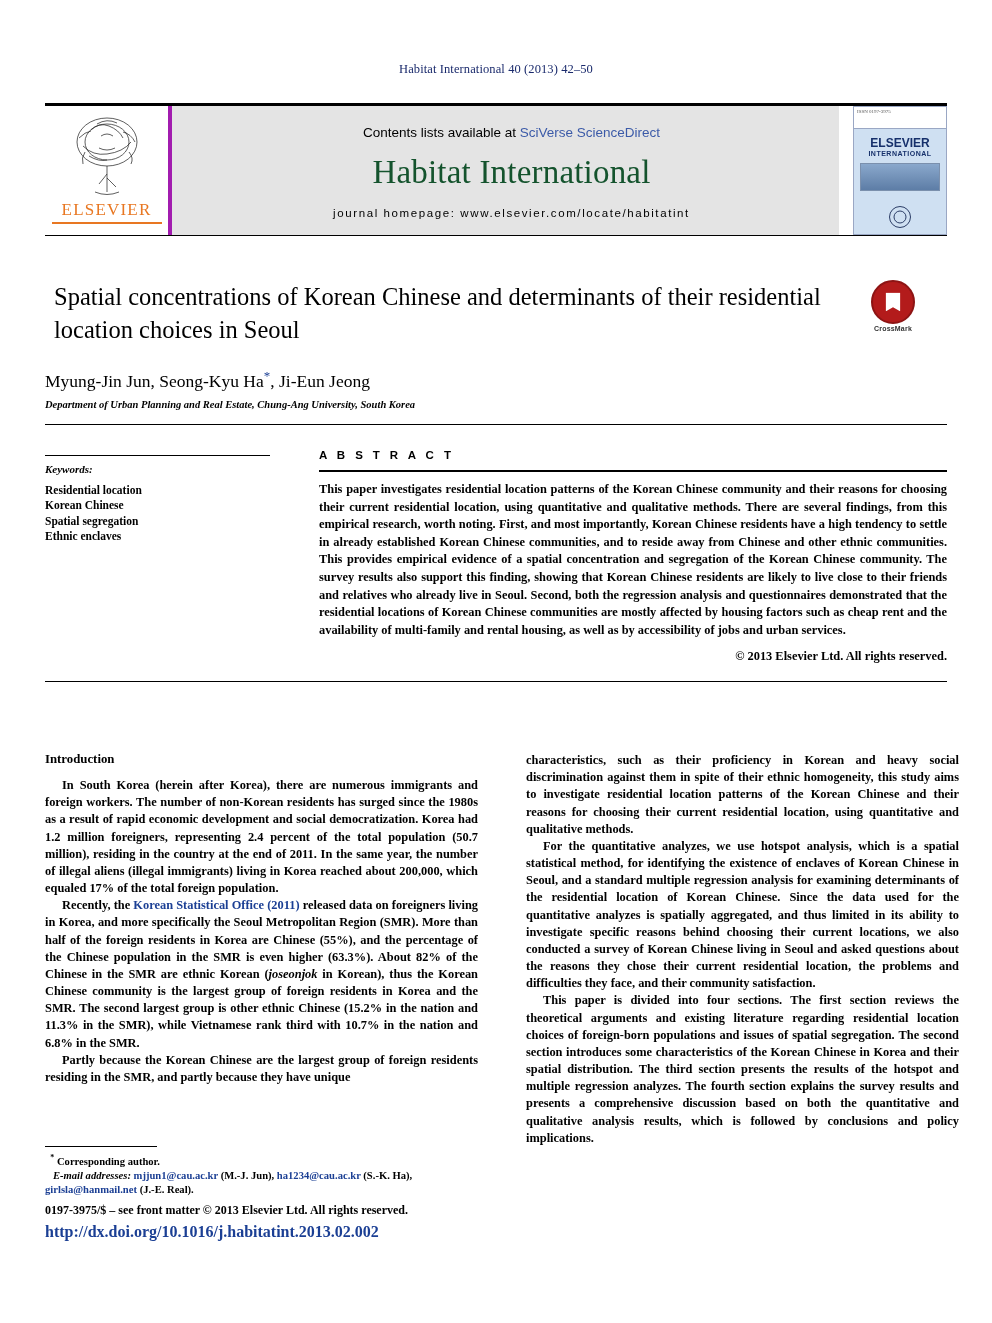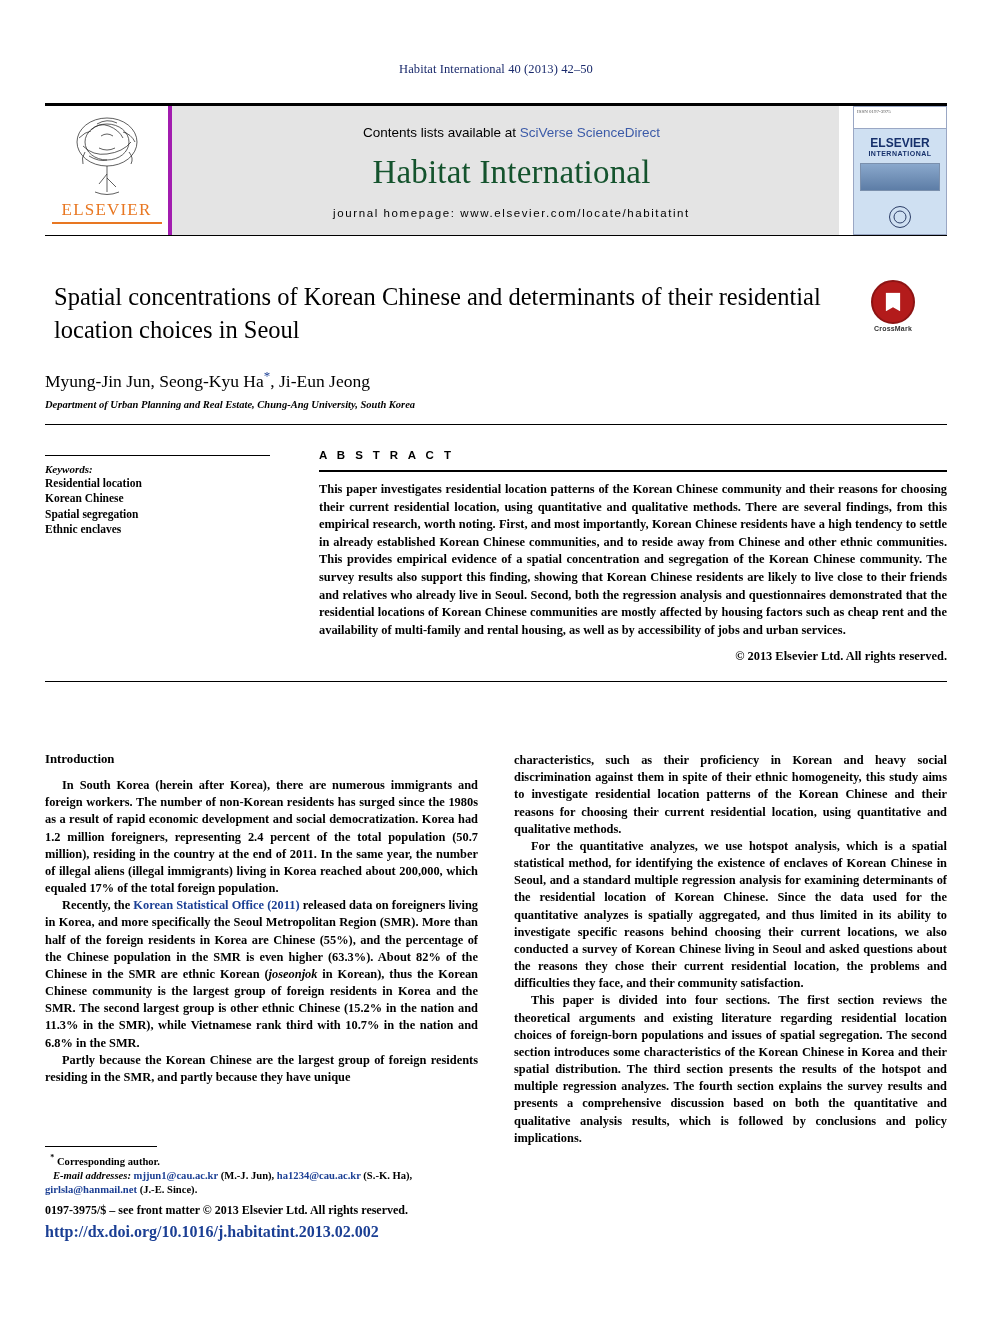--- a/index.html
+++ b/index.html
@@ -265,21 +265,21 @@
   .kw-rule {
     width: 225px;
     height: 1px;
     background: #000;
     margin-bottom: 7px;
   }
   .kw-head {
     font-style: italic;
     font-weight: bold;
     font-size: 11px;
-    margin-bottom: 1px;
+    margin-bottom: 8px;
   }
   .kw-item {
     font-size: 11.5px;
     font-weight: bold;
     line-height: 1.33;
   }
   .abs-col {
     flex: 1 1 auto;
     padding: 24px 0 0 24px;
     box-sizing: border-box;
@@ -310,21 +310,21 @@
     margin-top: 10px;
   }
 
   
   .body-cols {
     position: absolute;
     top: 752px;
     left: 45px;
     width: 902px;
     display: flex;
-    gap: 36px;
+    gap: 48px;
   }
   .col {
     width: 433px;
     flex: 0 0 433px;
   }
   .sec-head {
     font-family: "Liberation Serif", serif;
     font-size: 12.8px;
     font-weight: bold;
     margin: 0 0 10px 0;
@@ -483,21 +483,21 @@
     </div>
 
   </div>
 
   <div class="footnote">
     <div class="fn-rule"></div>
     <div class="fn-line">&nbsp;&nbsp;<span class="star">*</span> <span>Corresponding author.</span></div>
     <div class="fn-line">&nbsp;&nbsp;&nbsp;<span class="fn-ital">E-mail addresses:</span>
       <span class="fn-email">mjjun1@cau.ac.kr</span> <span>(M.-J. Jun)</span>,
       <span class="fn-email">ha1234@cau.ac.kr</span> <span>(S.-K. Ha)</span>,
-      <span class="fn-email">girlsla@hanmail.net</span> <span>(J.-E. Since)</span>.
+      <span class="fn-email">girlsla@hanmail.net</span> <span>(J.-E. Real)</span>.
     </div>
   </div>
 
   <div class="footer">
     <div class="footer-line1">0197-3975/$ – see front matter © 2013 Elsevier Ltd. All rights reserved.</div>
     <div class="footer-doi">http://dx.doi.org/10.1016/j.habitatint.2013.02.002</div>
   </div>
 
 </div>
 

